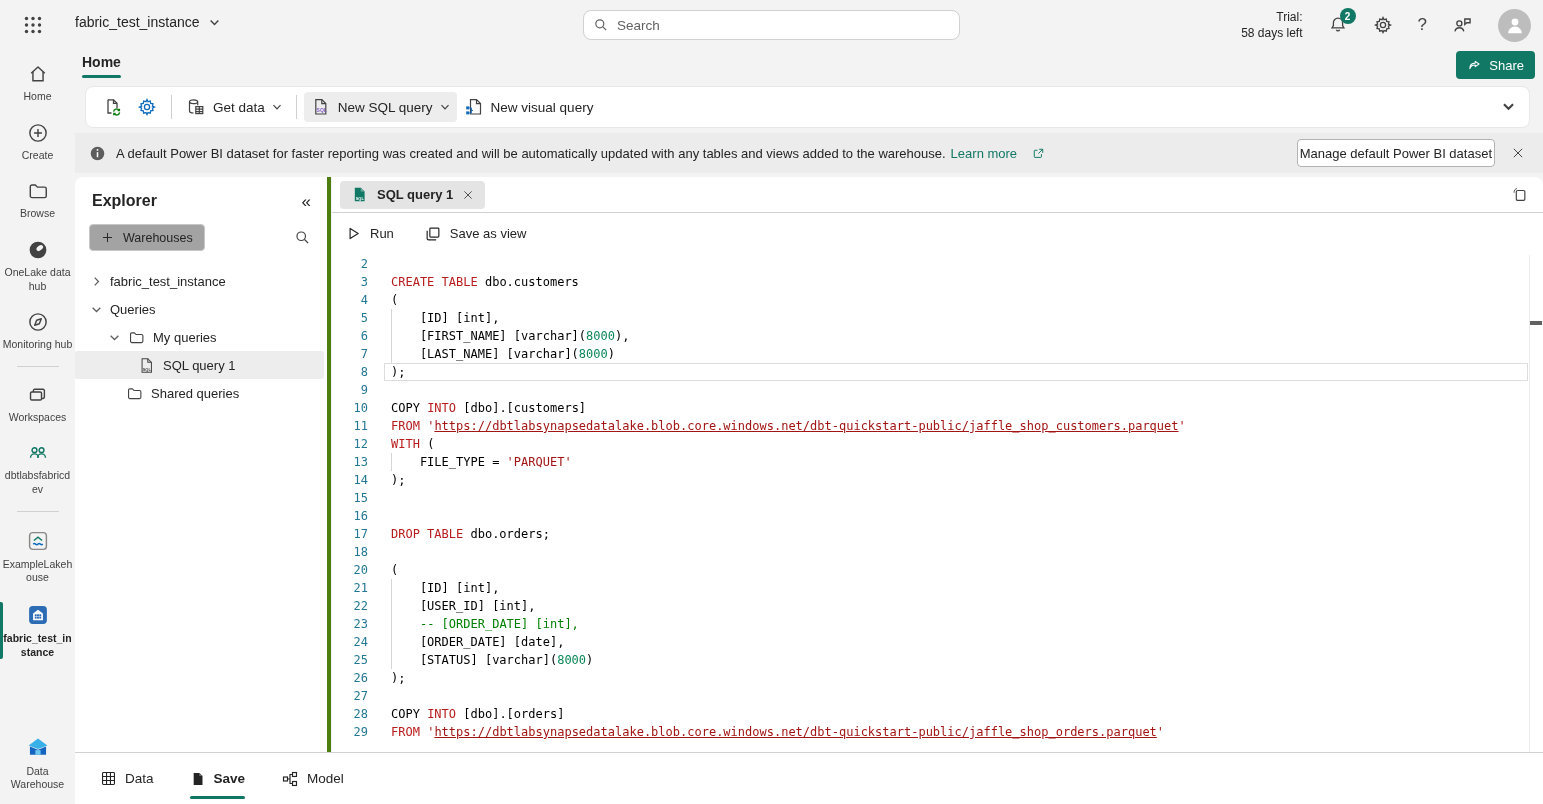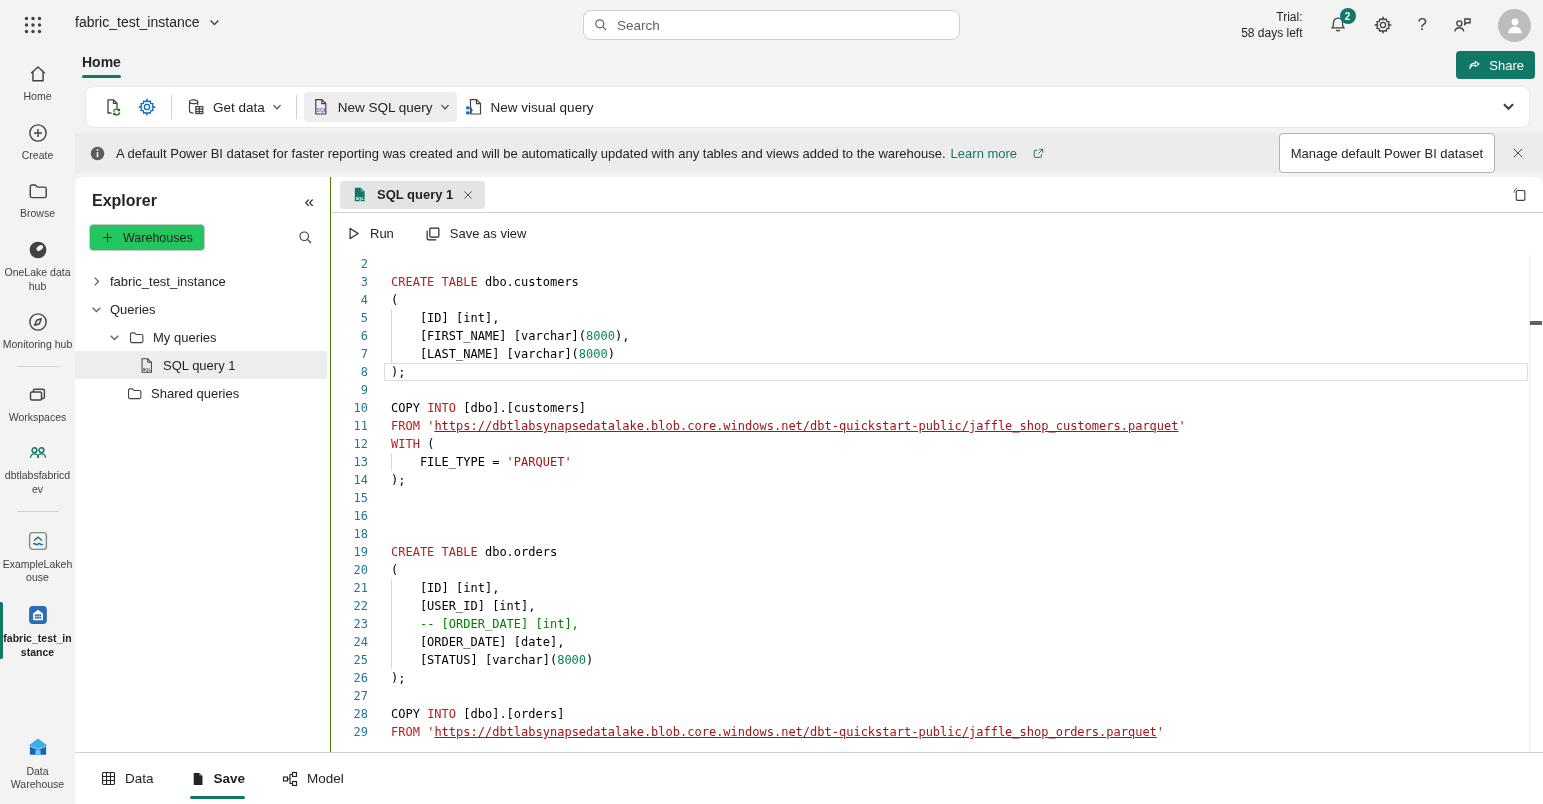--- a/index.html
+++ b/index.html
@@ -44,46 +44,46 @@
   .ribbon-btn.hl { background:#ededed; }
   .ribbon-sep { width:1px; height:24px; background:#d1d1d1; margin:0 7px; }
   .ribbon-collapse { position:absolute; right:14px; top:13px; cursor:pointer; }
 
   
   .banner { position:absolute; top:133px; left:75px; right:0; height:40px; background:#ececec;
     display:flex; align-items:center; padding:0 14px; }
   .banner-msg { margin-left:10px; font-size:13px; color:#242424; }
   .learn-more { color:#117865; margin-left:5px; cursor:pointer; display:inline-flex; align-items:center; gap:15px; }
   .banner-spacer { flex:1; }
-  .manage-btn { height:40px; border:1px solid #b3b3b3; border-radius:4px; background:#fff; padding:0 11px;
+  .manage-btn { height:28px; border:1px solid #b3b3b3; border-radius:4px; background:#fff; padding:0 2px;
     display:flex; align-items:center; font-size:13px; color:#242424; cursor:pointer; white-space:nowrap; }
   .banner-close { margin-left:16px; margin-right:4px; cursor:pointer; }
 
   
   .rail { position:absolute; top:50px; left:0; width:75px; bottom:0; background:#f3f3f3;
     display:flex; flex-direction:column; align-items:center; padding-top:6px; z-index:5; }
   .rail-item { position:relative; width:100%; display:flex; flex-direction:column; align-items:center;
     padding:7px 2px 6px; margin-bottom:5px; cursor:pointer; }
   .rail-item .lbl { margin-top:5px; font-size:10.5px; line-height:1.3; color:#424242; text-align:center;
     overflow-wrap:anywhere; max-width:70px; }
   .rail-item.active .lbl { font-weight:700; color:#242424; }
   .rail-item.active::before { content:""; position:absolute; left:0; top:6px; bottom:6px; width:3px;
     background:#117865; border-radius:0 2px 2px 0; }
   .rail-div { width:42px; border-top:1px solid #d1d1d1; margin:3px 0 10px; }
   .rail-item.pinned { margin-top:auto; margin-bottom:6px; }
 
   
   .explorer { position:absolute; top:177px; left:75px; width:256px; bottom:46px; background:#fff;
-    border-right:1px solid #4d7c0f; border-top-left-radius:8px; }
+    border-right:4px solid #4d7c0f; border-top-left-radius:8px; }
   .exp-head { display:flex; align-items:center; justify-content:space-between; padding:15px 16px 10px 17px; }
   .exp-title { font-size:16px; font-weight:700; }
   .collapse-glyph { font-size:17px; color:#242424; cursor:pointer; line-height:1; }
   .exp-actions { display:flex; align-items:center; justify-content:space-between; padding:4px 16px 10px 14px; }
   .warehouses-btn { display:flex; align-items:center; gap:9px; border:1px solid #c7c7c7; border-radius:4px;
-    height:27px; padding:0 11px; font-size:12.5px; cursor:pointer; background:#22c55e; }
+    height:27px; padding:0 11px; font-size:12.5px; cursor:pointer; background:#a3a3a3; }
   .tree { margin-top:6px; }
   .tree-row { display:flex; align-items:center; height:28px; font-size:13px; color:#242424; cursor:pointer; gap:8px; }
   .tree-row.selected { background:#ededed; border-radius:2px; margin-right:3px; }
   .tree-chevron { width:12px; display:inline-flex; }
 
   
   .editor { position:absolute; top:177px; left:332px; right:0; bottom:46px; background:#fff; border-top-right-radius:8px; }
   .tab-strip { position:relative; height:36px; border-bottom:1px solid #d1d1d1; display:flex; align-items:center; }
   .query-tab { margin-left:8px; height:28px; background:#e4e4e4; border-radius:4px; display:flex;
     align-items:center; gap:9px; padding:0 11px; font-size:13px; font-weight:700; cursor:pointer; }
@@ -529,22 +529,22 @@
         <div class="code-line"><span class="ln">7</span><span class="guide"></span><span class="tk-p">    [LAST_NAME] [varchar](</span><span class="tk-n">8000</span><span class="tk-p">)</span></div>
         <div class="code-line current"><span class="ln">8</span><span class="tk-p">);</span></div>
         <div class="code-line"><span class="ln">9</span></div>
         <div class="code-line"><span class="ln">10</span><span class="tk-p">COPY </span><span class="tk-k">INTO</span><span class="tk-p"> [dbo].[customers]</span></div>
         <div class="code-line"><span class="ln">11</span><span class="tk-k">FROM</span><span class="tk-p"> </span><span class="tk-s">'</span><span class="tk-u">https://dbtlabsynapsedatalake.blob.core.windows.net/dbt-quickstart-public/jaffle_shop_customers.parquet</span><span class="tk-s">'</span></div>
         <div class="code-line"><span class="ln">12</span><span class="tk-k">WITH</span><span class="tk-p"> (</span></div>
         <div class="code-line"><span class="ln">13</span><span class="guide"></span><span class="tk-p">    FILE_TYPE = </span><span class="tk-s">'PARQUET'</span></div>
         <div class="code-line"><span class="ln">14</span><span class="tk-p">);</span></div>
         <div class="code-line"><span class="ln">15</span></div>
         <div class="code-line"><span class="ln">16</span></div>
+        <div class="code-line"><span class="ln">17</span><span class="tk-k">DROP TABLE</span><span class="tk-p"> dbo.orders;</span></div>
         <div class="code-line"><span class="ln">18</span></div>
-        <div class="code-line"><span class="ln">19</span><span class="tk-k">CREATE TABLE</span><span class="tk-p"> dbo.orders</span></div>
         <div class="code-line"><span class="ln">20</span><span class="tk-p">(</span></div>
         <div class="code-line"><span class="ln">21</span><span class="guide"></span><span class="tk-p">    [ID] [int],</span></div>
         <div class="code-line"><span class="ln">22</span><span class="guide"></span><span class="tk-p">    [USER_ID] [int],</span></div>
         <div class="code-line"><span class="ln">23</span><span class="guide"></span><span class="tk-p">    </span><span class="tk-c">-- [ORDER_DATE] [int],</span></div>
         <div class="code-line"><span class="ln">24</span><span class="guide"></span><span class="tk-p">    [ORDER_DATE] [date],</span></div>
         <div class="code-line"><span class="ln">25</span><span class="guide"></span><span class="tk-p">    [STATUS] [varchar](</span><span class="tk-n">8000</span><span class="tk-p">)</span></div>
         <div class="code-line"><span class="ln">26</span><span class="tk-p">);</span></div>
         <div class="code-line"><span class="ln">27</span></div>
         <div class="code-line"><span class="ln">28</span><span class="tk-p">COPY </span><span class="tk-k">INTO</span><span class="tk-p"> [dbo].[orders]</span></div>
         <div class="code-line"><span class="ln">29</span><span class="tk-k">FROM</span><span class="tk-p"> </span><span class="tk-s">'</span><span class="tk-u">https://dbtlabsynapsedatalake.blob.core.windows.net/dbt-quickstart-public/jaffle_shop_orders.parquet</span><span class="tk-s">'</span></div>

